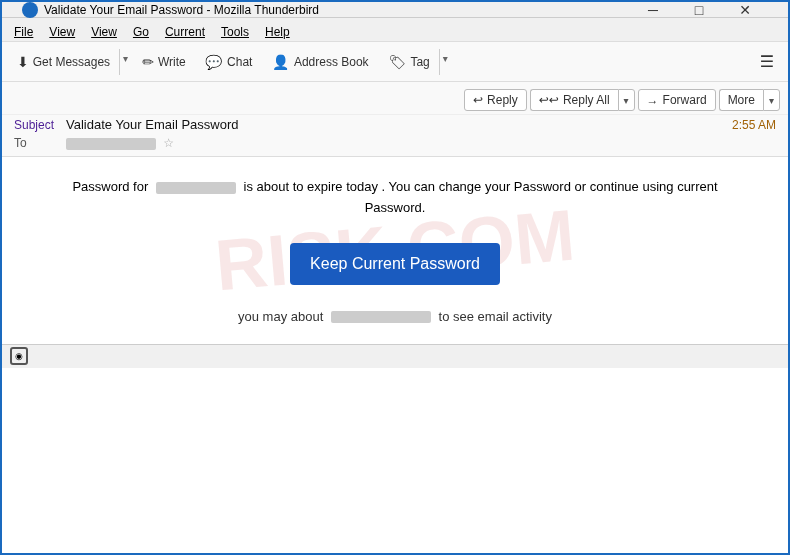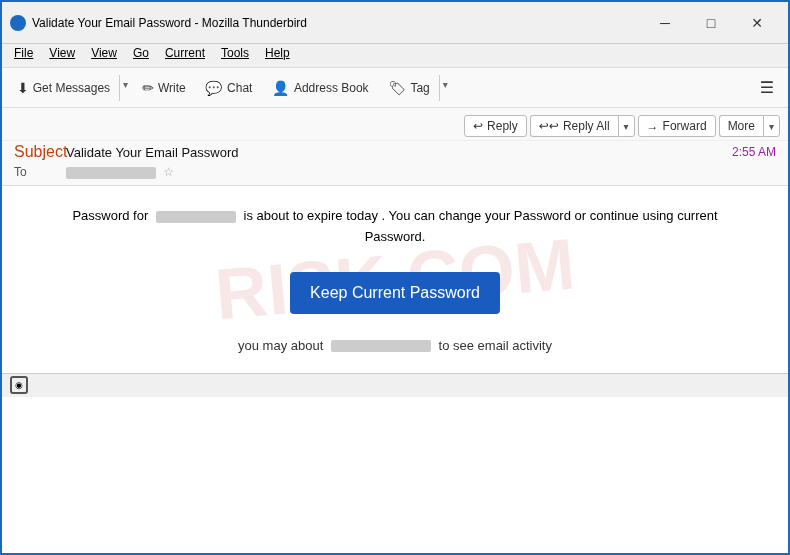--- a/index.html
+++ b/index.html
@@ -9,24 +9,24 @@
       font-family: 'Segoe UI', Arial, sans-serif;
       font-size: 13px;
       background: #fff;
       border: 2px solid #1a6abf;
       overflow: hidden;
     }
 
     
     .title-bar {
       background: #f0f0f0;
-      height: 42px;
-      display: flex;
-      align-items: center;
-      padding: 0 8px;
+      height: 16px;
+      display: flex;
+      align-items: center;
+      padding: 0 20px;
       border-bottom: 1px solid #ccc;
       user-select: none;
     }
     .title-bar-icon {
       width: 16px;
       height: 16px;
       margin-right: 6px;
       background: #1a6abf;
       border-radius: 50%;
       flex-shrink: 0;
@@ -51,21 +51,21 @@
       justify-content: center;
       font-size: 14px;
       color: #333;
     }
 
     
     .menu-bar {
       background: #f0f0f0;
       height: 24px;
       display: flex;
-      align-items: flex-start;
+      align-items: flex-end;
       padding: 0 4px;
       border-bottom: 1px solid #ddd;
     }
     .menu-item {
       padding: 2px 8px;
       font-size: 12px;
       color: #000;
       cursor: pointer;
       text-decoration: underline;
     }
@@ -190,32 +190,32 @@
       vertical-align: middle;
     }
     .star-icon { color: #aaa; margin-left: 4px; cursor: pointer; }
     .email-subject-row {
       display: flex;
       align-items: center;
       padding: 2px 12px;
       font-size: 13px;
     }
     .subject-label {
-      color: #c2410c;
-      font-size: 16px;
+      color: #4c1d95;
+      font-size: 12px;
       width: 52px;
       flex-shrink: 0;
     }
     .subject-value {
       font-weight: normal;
       color: #111;
       flex: 1;
     }
     .email-time {
-      color: #a21caf;
+      color: #a16207;
       font-size: 12px;
       text-align: center;
     }
 
     
     .email-body {
       background: #fff;
       flex: 1;
       padding: 20px 40px;
       overflow: auto;

